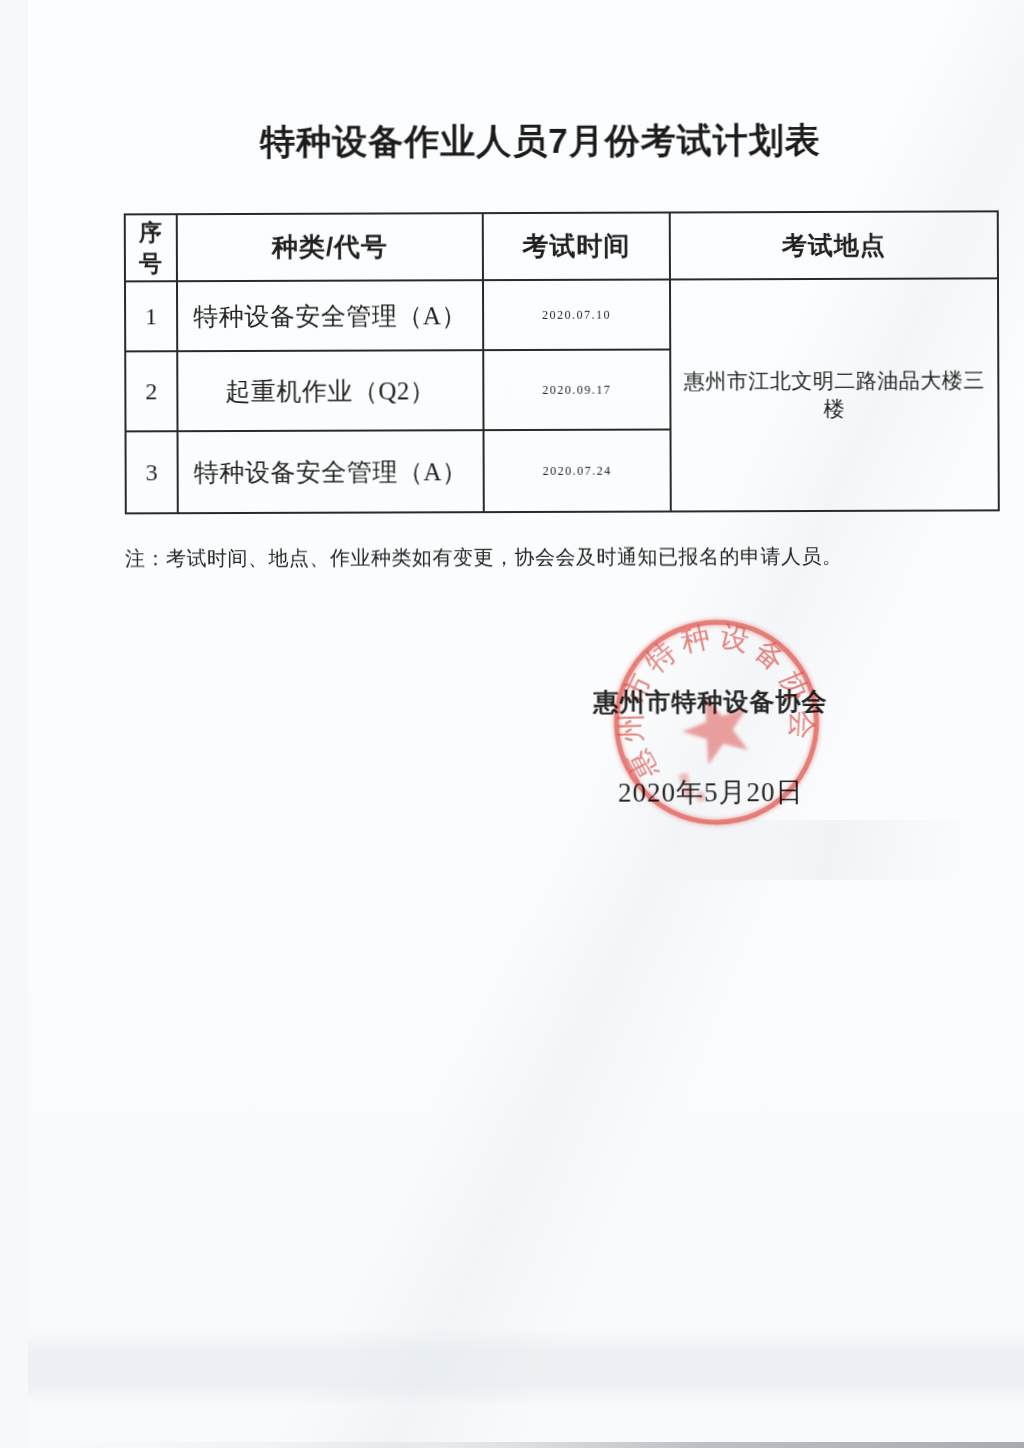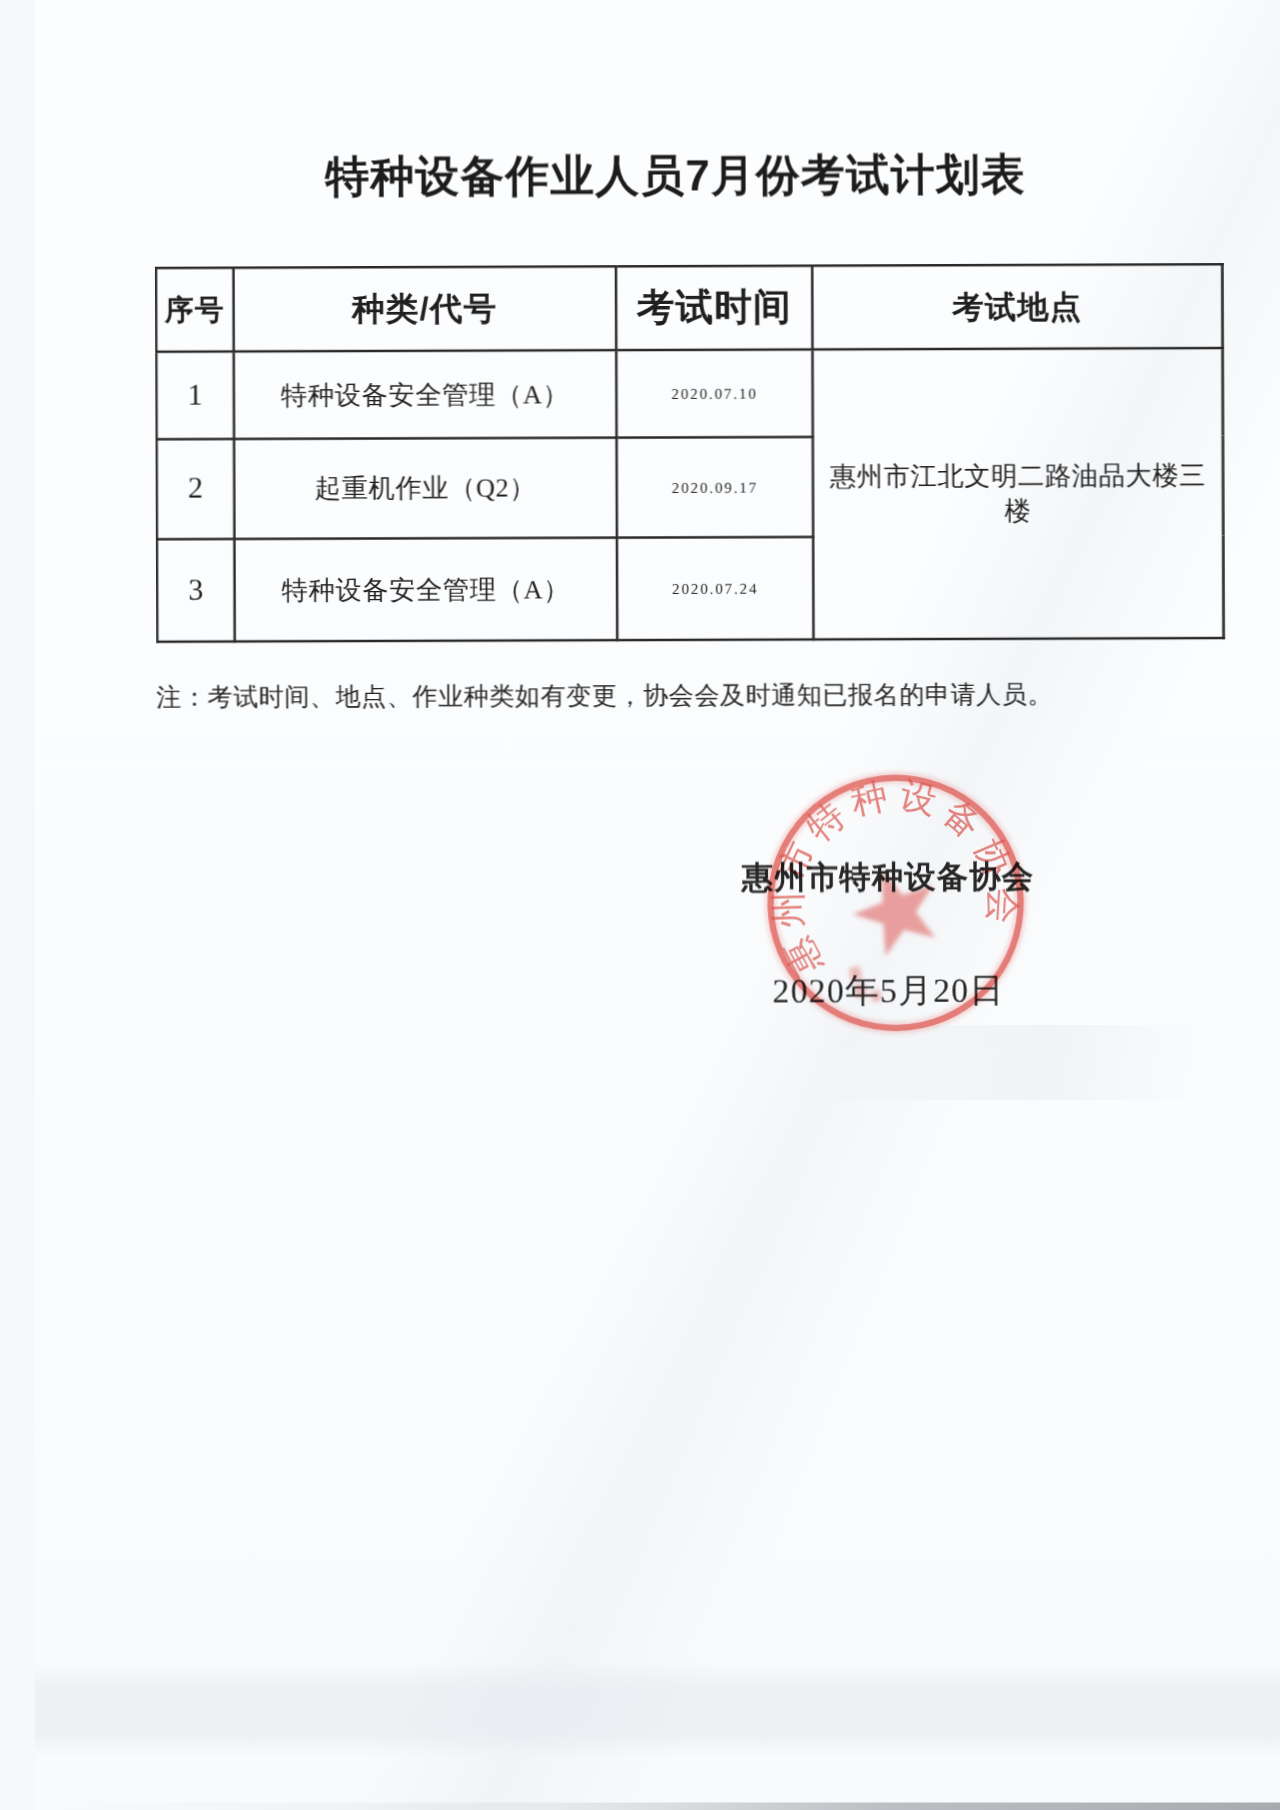--- a/index.html
+++ b/index.html
@@ -48,30 +48,30 @@
   }
   table.exam td,table.exam th{
     border:2px solid #2a2a2a;
     text-align:center;vertical-align:middle;
     color:#1f1f1f;padding:0 4px;box-sizing:border-box;
   }
   tr.hdr{height:67px;}
   tr.r1{height:70px;}
   tr.r2{height:80px;}
   tr.r3{height:82px;}
-  th.h-no{width:62px;font-size:23px;}
+  th.h-no{width:52px;font-size:23px;}
   th.h-cat{width:306px;font-size:26px;}
-  th.h-time{width:157px;font-size:30px;}
+  th.h-time{width:187px;font-size:26px;}
   th.h-loc{width:328px;font-size:25px;}
   table.exam th{
     font-weight:700;letter-spacing:1px;
     font-family:"Liberation Sans","DejaVu Sans",sans-serif;
   }
   td.c-no{font-size:24px;}
-  td.c-cat{font-size:21px;letter-spacing:0.5px;}
+  td.c-cat{font-size:25px;letter-spacing:0.5px;}
   td.c-time{font-size:12px;letter-spacing:1.5px;}
   td.c-loc{font-size:21px;letter-spacing:0.5px;}
 
   .note{
     position:absolute;left:95px;top:544px;width:760px;
     font-size:20px;line-height:27px;letter-spacing:0.5px;color:#242424;
   }
 
   .sig-org{
     position:absolute;left:540px;top:686px;width:280px;

